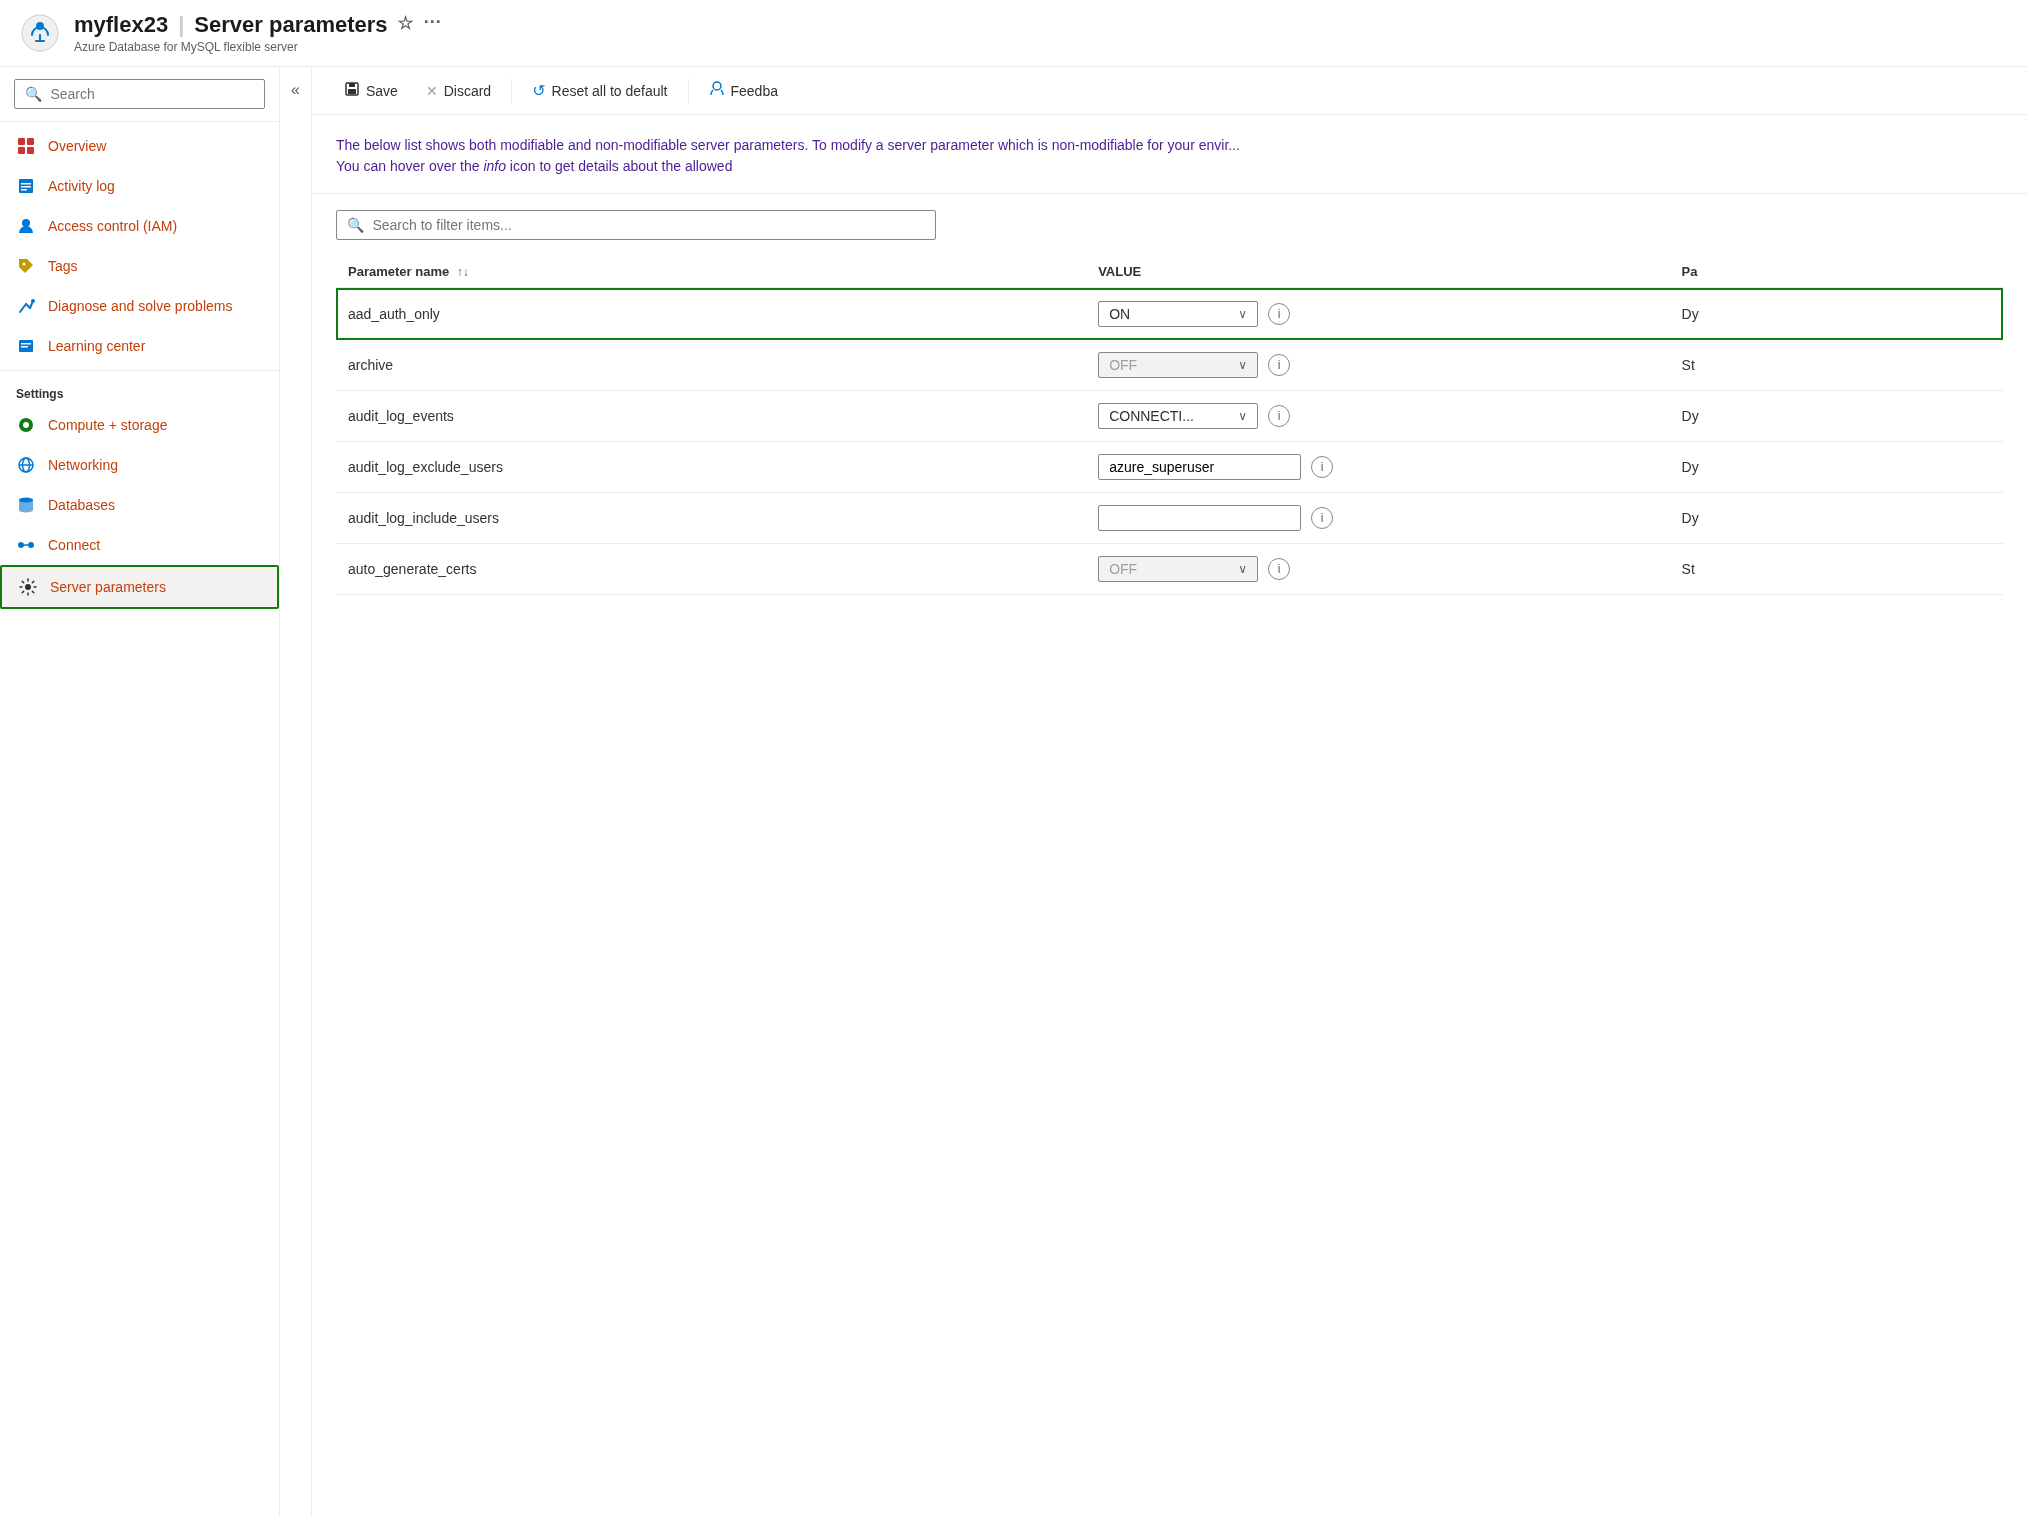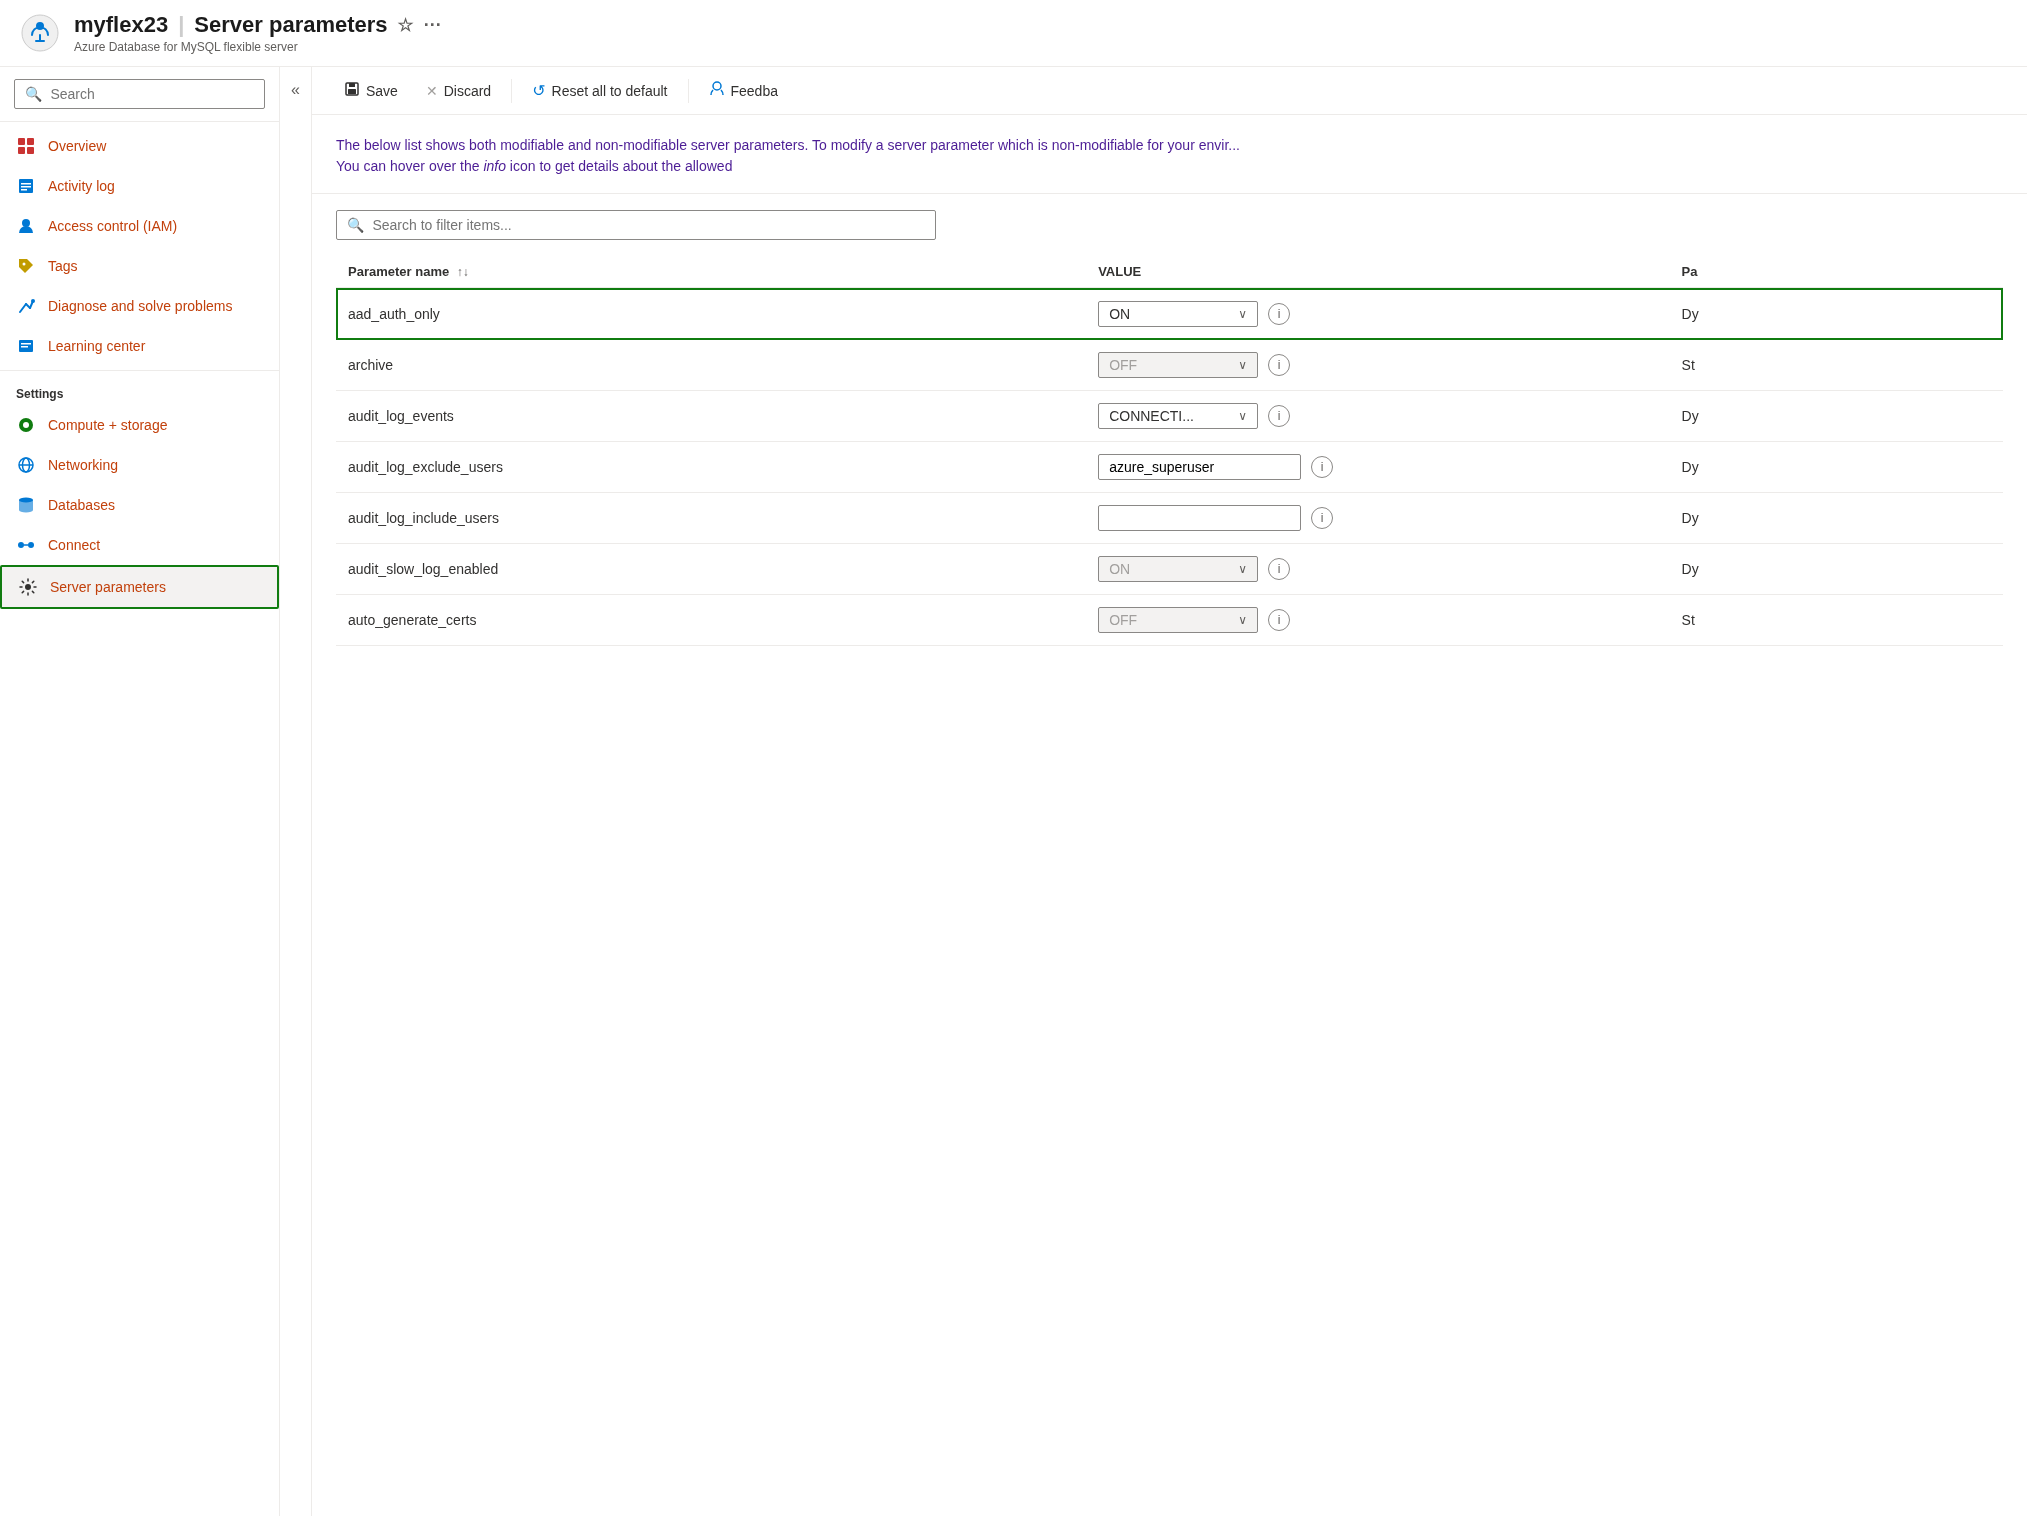--- a/index.html
+++ b/index.html
@@ -3,21 +3,21 @@
   <meta charset="utf-8">
   <style>
     * { box-sizing: border-box; margin: 0; padding: 0; }
     body { font-family: 'Segoe UI', Arial, sans-serif; font-size: 14px; color: #323130; background: #fff; display: flex; flex-direction: column; height: 100vh; overflow: hidden; }
 
     
     .header { display: flex; align-items: center; padding: 12px 20px; border-bottom: 1px solid #edebe9; background: #fff; gap: 14px; }
     .header-icon { width: 40px; height: 40px; }
     .header-icon svg { width: 40px; height: 40px; }
     .header-title-block { flex: 1; }
-    .header-title { font-size: 22px; font-weight: 600; color: #1b1b1b; display: flex; align-items: center; gap: 10px; }
+    .header-title { font-size: 22px; font-weight: 600; color: #1b1b1b; display: flex; gap: 10px; }
     .header-subtitle { font-size: 12px; color: #605e5c; margin-top: 2px; }
     .header-star { font-size: 18px; color: #605e5c; cursor: pointer; }
     .header-ellipsis { font-size: 18px; color: #605e5c; cursor: pointer; }
 
     
     .main-layout { display: flex; flex: 1; overflow: hidden; }
 
     
     .sidebar { width: 280px; min-width: 280px; border-right: 1px solid #edebe9; display: flex; flex-direction: column; overflow-y: auto; background: #fff; }
     .sidebar-search { padding: 12px 14px; border-bottom: 1px solid #edebe9; }
@@ -344,33 +344,20 @@
               <td>audit_log_include_users</td>
               <td>
                 <div class="value-cell">
                   <input type="text" class="value-text-input" style="">
                   <button class="info-btn">i</button>
                 </div>
               </td>
               <td>Dy</td>
             </tr>
             <tr>
-              <td>audit_slow_log_enabled</td>
-              <td>
-                <div class="value-cell">
-                  <div class="value-dropdown disabled">
-                    <span>ON</span>
-                    <span class="chevron">∨</span>
-                  </div>
-                  <button class="info-btn">i</button>
-                </div>
-              </td>
-              <td>Dy</td>
-            </tr>
-            <tr>
               <td>auto_generate_certs</td>
               <td>
                 <div class="value-cell">
                   <div class="value-dropdown disabled">
                     <span>OFF</span>
                     <span class="chevron">∨</span>
                   </div>
                   <button class="info-btn">i</button>
                 </div>
               </td>

